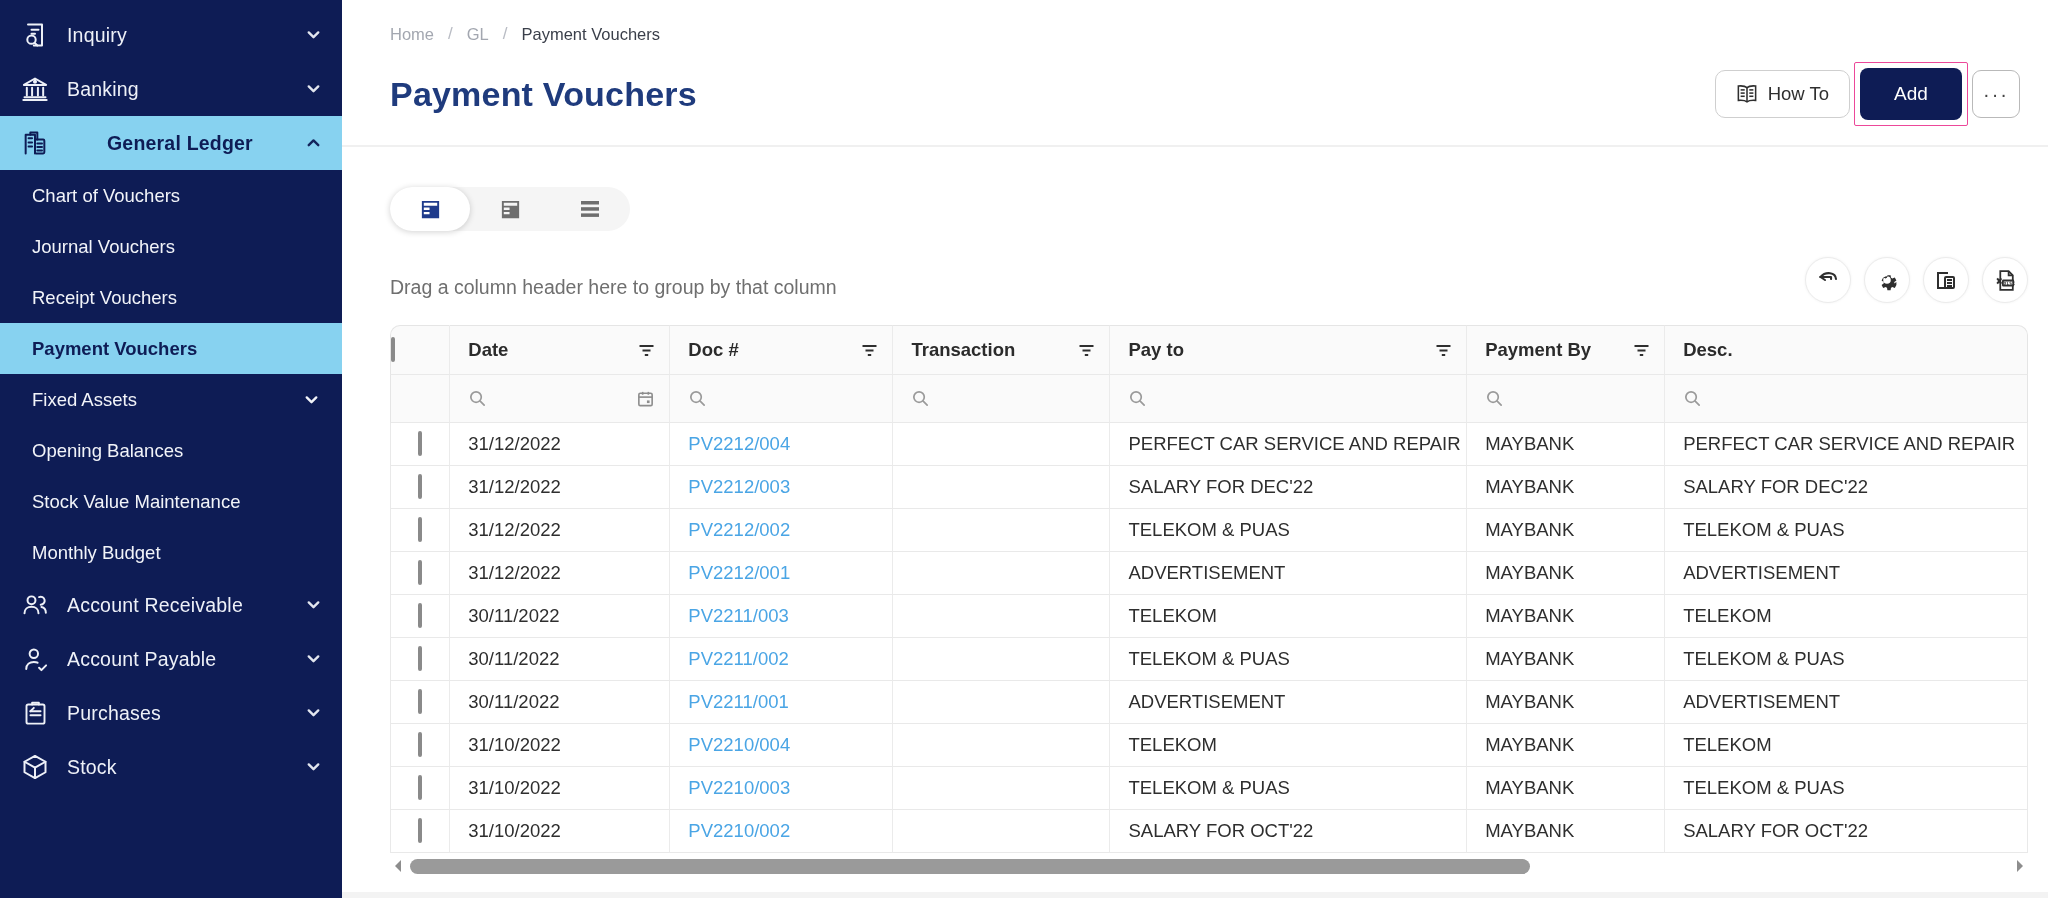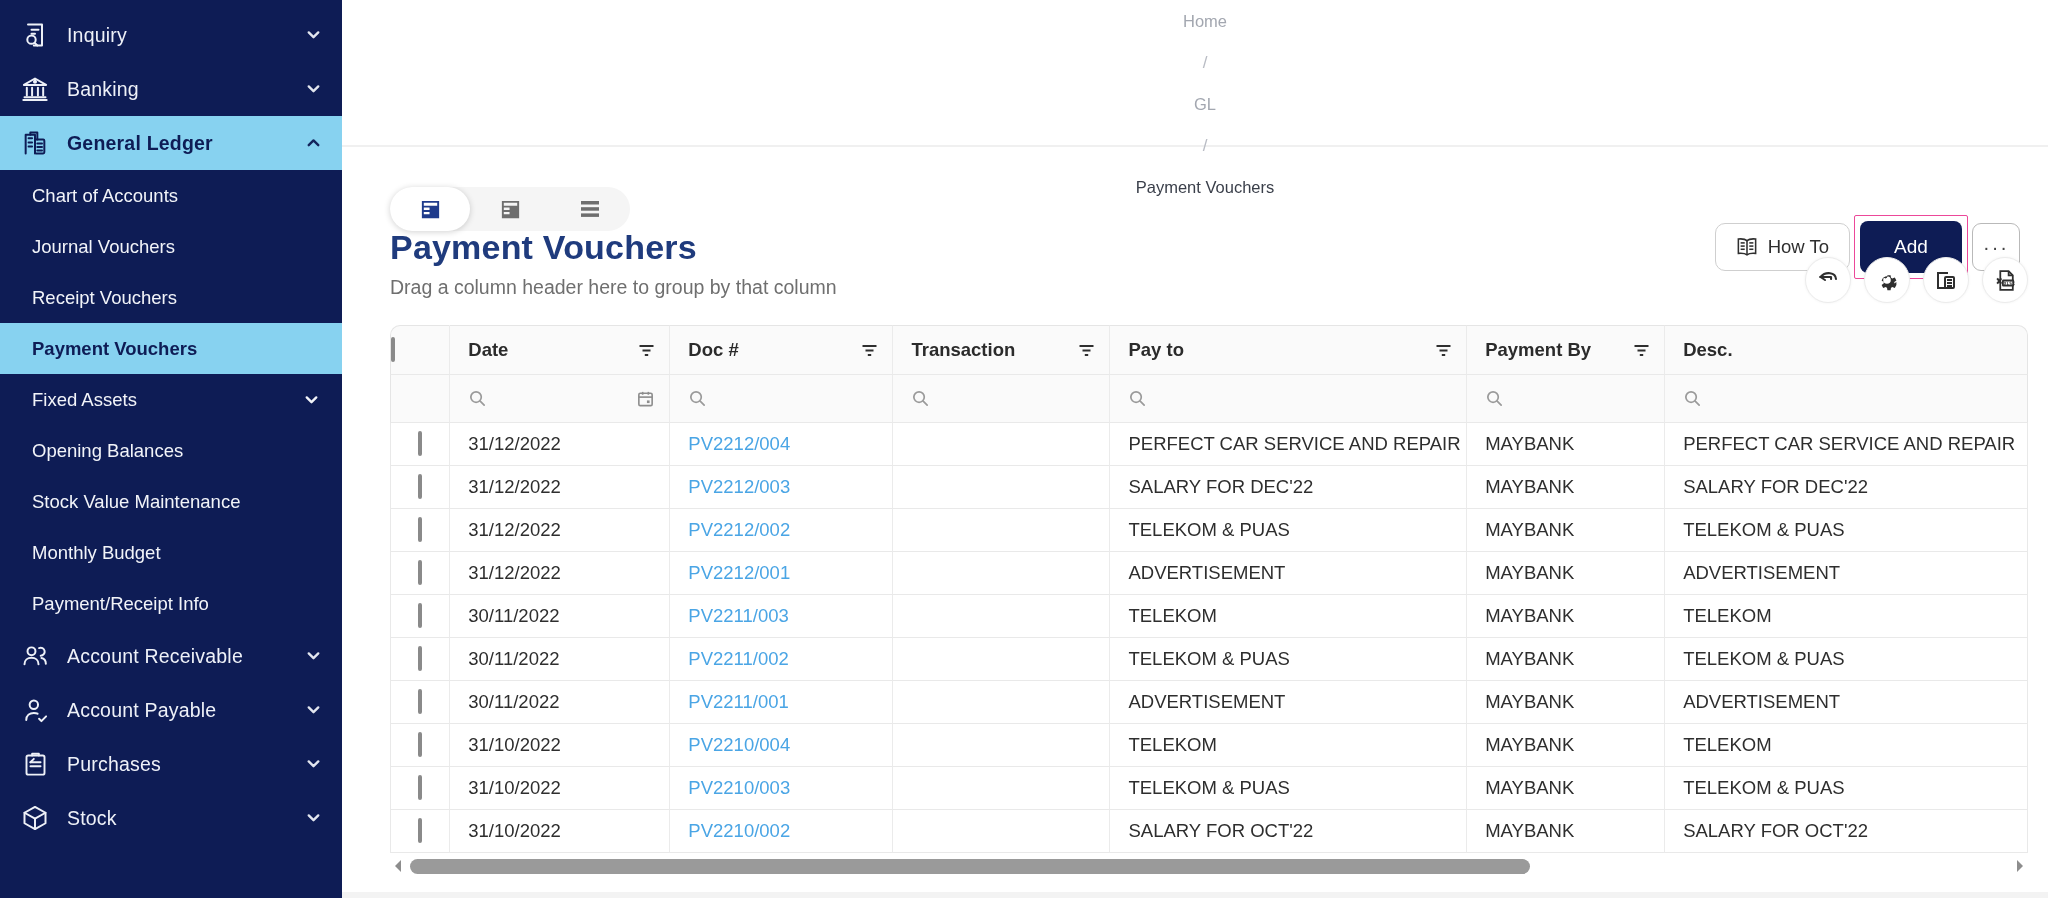--- a/index.html
+++ b/index.html
@@ -7,31 +7,31 @@
   body { font-family:"Liberation Sans", sans-serif; background:#ffffff; position:relative; }
 
   .app { display:flex; width:2048px; height:898px; }
 
   
   .sidebar { width:342px; min-width:342px; height:898px; background:#0e1c55; color:#eef1f8; padding-top:8px; overflow:hidden; }
   .nav-item { display:flex; align-items:center; height:54px; padding:0 20px 0 20px; cursor:pointer; font-size:19.5px; letter-spacing:.2px; }
   .nav-item .nav-icon { width:30px; height:30px; margin-right:17px; display:flex; align-items:center; justify-content:center; flex:none; }
   .nav-item .nav-label { flex:1; white-space:nowrap; }
   .nav-item .chev { width:18px; height:18px; flex:none; opacity:.95; }
-  .nav-item.active { background:#87d2f0; color:#0e1c55; font-weight:600; }
+  .nav-item.active { background:#87d2f0; color:#0e1c55; font-weight:600;gap:40px; }
   .sub-item { display:flex; align-items:center; height:51px; padding:0 22px 0 32px; font-size:18.5px; cursor:pointer; color:#f2f4f9; }
   .sub-item .nav-label { flex:1; white-space:nowrap; }
   .sub-item .chev { width:17px; height:17px; flex:none; }
   .sub-item.active { background:#87d2f0; color:#0e1c55; font-weight:600; }
   svg { display:block; }
 
   
   .main { flex:1; height:898px; display:flex; flex-direction:column; background:#fff; position:relative; }
   .page-header { height:147px; border-bottom:2px solid #f0f0f0; padding:0 28px 0 48px; flex:none; }
-  .breadcrumb { display:flex; align-items:center; gap:22px; padding-top:12px; font-size:16.5px; color:#a3a7b0;flex-direction:column; }
+  .breadcrumb { display:flex; align-items:center; gap:14px; padding-top:24px; font-size:16.5px; color:#a3a7b0; }
   .breadcrumb .sep { color:#b9bcc4; font-size:17px; }
   .breadcrumb .current { color:#3a3f4a; }
   .title-row { display:flex; align-items:center; justify-content:space-between; margin-top:18px; }
   .page-title { font-size:34px; font-weight:700; color:#1f3b7d; letter-spacing:.2px; }
   .header-actions { display:flex; align-items:center; gap:4px; }
   .btn-howto { display:flex; align-items:center; gap:10px; height:48px; padding:0 20px; background:#fff; border:1.6px solid #cfcfcf; border-radius:10px; font-size:18.5px; color:#2f2f2f; cursor:pointer; font-family:inherit; }
   .red-box { border:1px solid #ec4899; padding:5px; border-radius:2px; }
   .btn-add { height:52px; min-width:102px; padding:0 26px; background:#0e1c55; color:#fff; border:none; border-radius:8px; font-size:19px; cursor:pointer; font-family:inherit; }
   .btn-more { width:48px; height:48px; background:#fff; border:1.6px solid #b9b9b9; border-radius:9px; font-size:20px; color:#444; cursor:pointer; display:flex; align-items:center; justify-content:center; letter-spacing:2px; font-family:inherit; }
 
@@ -145,21 +145,21 @@
     <span class="nav-label">General Ledger</span>
     <span class="chev">
           <span style="display:flex;align-items:center;justify-content:center;">
             <svg width="17" height="17" viewBox="0 0 16 16" fill="none" stroke="currentColor" stroke-width="2.2" stroke-linecap="round" stroke-linejoin="round">
               <path d="M3.5 10.5 L8 6 L12.5 10.5"></path>
             </svg>
           </span>
         </span>
   </div>
       <div class="sub-item ">
-      <span class="nav-label">Chart of Accounts</span>
+      <span class="nav-label">Chart of Vouchers</span>
 
     </div>
       <div class="sub-item ">
       <span class="nav-label">Journal Vouchers</span>
 
     </div>
       <div class="sub-item ">
       <span class="nav-label">Receipt Vouchers</span>
 
     </div>
@@ -180,24 +180,20 @@
       <div class="sub-item ">
       <span class="nav-label">Opening Balances</span>
 
     </div>
       <div class="sub-item ">
       <span class="nav-label">Stock Value Maintenance</span>
 
     </div>
       <div class="sub-item ">
       <span class="nav-label">Monthly Budget</span>
-
-    </div>
-      <div class="sub-item ">
-      <span class="nav-label">Payment/Receipt Info</span>
 
     </div>
       <div class="nav-item ">
     <span class="nav-icon">
           <span style="display:flex;align-items:center;justify-content:center;">
             <svg width="30" height="28" viewBox="0 0 24 24" fill="none" stroke="currentColor" stroke-width="1.7" stroke-linecap="round" stroke-linejoin="round">
               <circle cx="9" cy="8" r="3.4"></circle>
               <path d="M3 19 c0-3.4 2.7-5.5 6-5.5 s6 2.1 6 5.5"></path>
               <path d="M15.5 5.2 a3.4 3.4 0 1 1 1.4 6.5"></path>
               <path d="M17.5 13.7 c2.3.5 3.8 2.4 3.8 5"></path>

